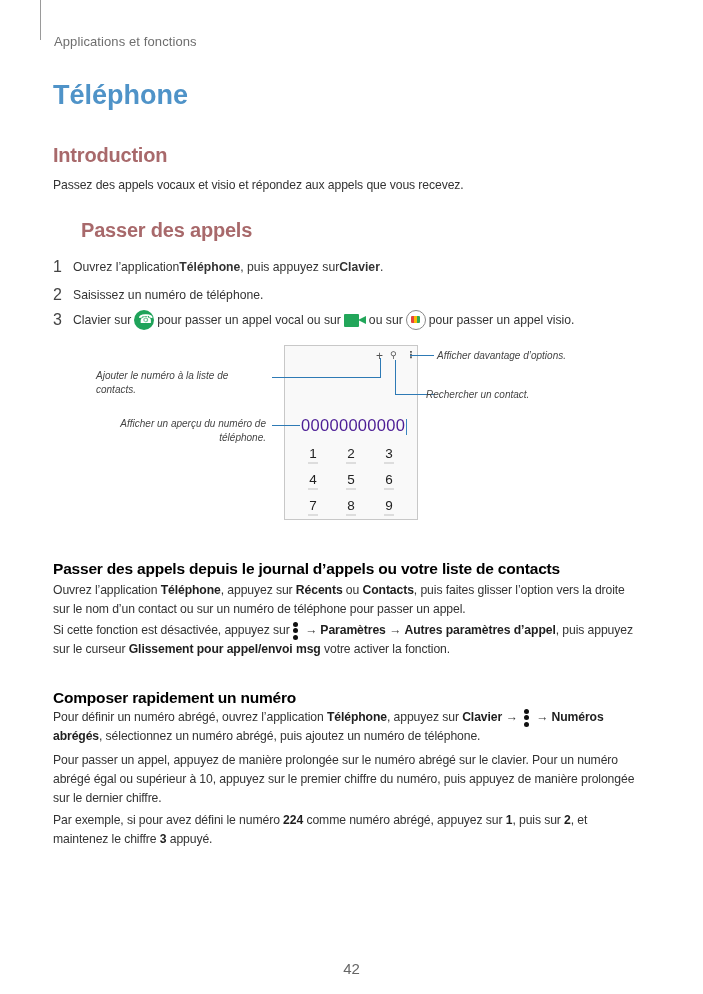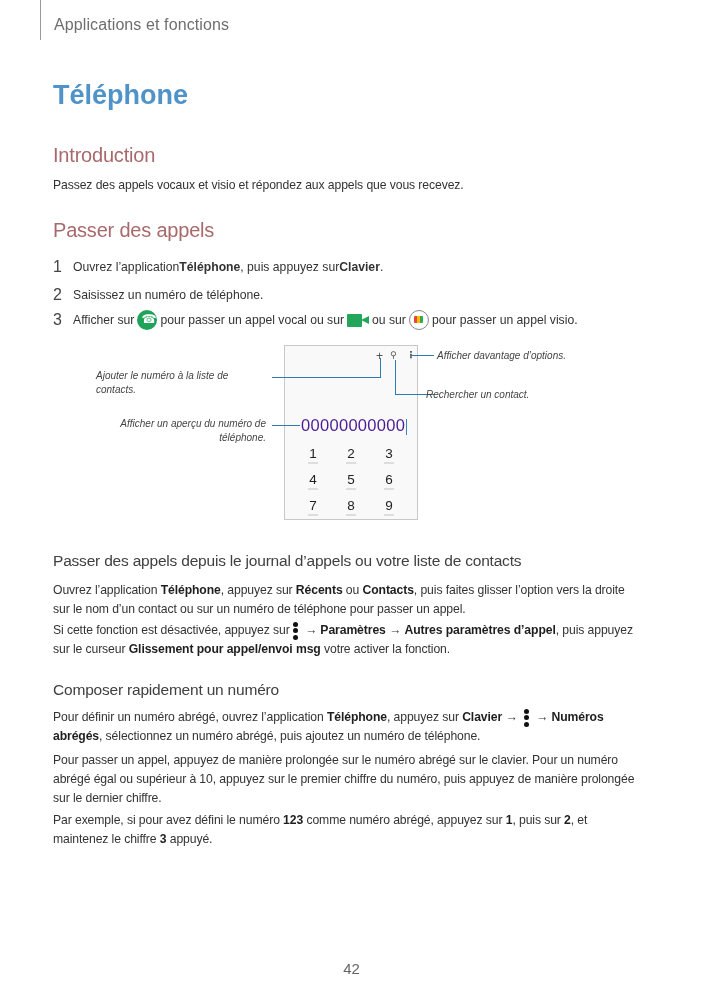--- a/index.html
+++ b/index.html
@@ -1,22 +1,22 @@
 <!DOCTYPE html>
 <html><head>
 <meta charset="utf-8">
 <style>
   html, body { margin: 0; padding: 0; background: #ffffff; }
   body { width: 703px; height: 994px; position: relative; overflow: hidden;
          font-family: "Liberation Sans", "DejaVu Sans", sans-serif; color: #2a2a2a; }
   .vline { position: absolute; left: 40px; top: 0; width: 1px; height: 40px; background: #9a9a9a; }
-  .header-crumb { position: absolute; left: 54px; top: 16px; font-size: 16px; color: #6e6e6e; letter-spacing: 0.1px; }
+  .header-crumb { position: absolute; left: 54px; top: 34px; font-size: 13px; color: #6e6e6e; letter-spacing: 0.1px; }
   .page-title { position: absolute; left: 53px; top: 80px; font-size: 27px; font-weight: bold; color: #4f93c8; }
-  .h2 { position: absolute; left: 53px; font-size: 20px; color: #a8696b; font-weight: normal; letter-spacing: -0.2px; }
-  .h3 { position: absolute; left: 53px; font-size: 15.5px; font-weight: normal; color: #404040; letter-spacing: -0.2px; }
+  .h2 { position: absolute; left: 53px; font-size: 20px; color: #a8696b; font-weight: bold; letter-spacing: -0.2px; }
+  .h3 { position: absolute; left: 53px; font-size: 15.5px; font-weight: bold; color: #000000; letter-spacing: -0.2px; margin-top: 8px; }
   .p { position: absolute; left: 53px; width: 590px; font-size: 12.2px; line-height: 19px; color: #333; letter-spacing: -0.1px; }
   .p b { color: #1e1e1e; }
   .step { position: absolute; left: 53px; font-size: 12.2px; color: #333; display: flex; align-items: center; }
   .step .num { width: 20px; font-size: 16px; color: #444; }
   .ico { display: inline-block; vertical-align: middle; margin: 0 3px; }
   .phone-icon { width: 20px; height: 20px; border-radius: 50%; background: #1fa35a; position: relative; }
   .phone-icon::after { content: "\260E"; color: #fff; font-size: 12px; position: absolute; left: 4px; top: 2px; }
   .video-icon { width: 22px; height: 13px; position: relative; }
   .video-icon .body { position: absolute; left: 0; top: 0; width: 15px; height: 13px; background: #22a65a; border-radius: 1px; }
   .video-icon .lens { position: absolute; left: 14px; top: 2px; width: 0; height: 0; border-top: 4.5px solid transparent; border-bottom: 4.5px solid transparent; border-right: 8px solid #22a65a; }
@@ -40,37 +40,37 @@
 <body>
 
 <div class="vline"></div>
 <div class="header-crumb">Applications et fonctions</div>
 
 <div class="page-title">Téléphone</div>
 
 <div class="h2" style="top:144px;">Introduction</div>
 <div class="p" style="top:176px;">Passez des appels vocaux et visio et répondez aux appels que vous recevez.</div>
 
-<div class="h2" style="top:219px;">Passer des appels</div>
+<div class="h2" style="top:219px;margin-left:28px;">Passer des appels</div>
 
 <div class="step" style="top:258px;">
   <span class="num">1</span>
   <span>Ouvrez l’application </span>
     <b>Téléphone</b>
     <span>, puis appuyez sur </span>
     <b>Clavier</b>
     <span>.</span>
 </div>
 <div class="step" style="top:286px;">
   <span class="num">2</span>
   <span>Saisissez un numéro de téléphone.</span>
 </div>
 <div class="step" style="top:310px;">
   <span class="num">3</span>
-  <span>Afficher sur</span>
+  <span>Clavier sur</span>
   <span class="ico phone-icon"></span>
   <span> pour passer un appel vocal ou sur </span>
   <span class="ico video-icon">
       <span class="body"></span>
       <span class="lens"></span>
     </span>
   <span> ou sur</span>
   <span class="ico meet-icon">
       <span class="q"></span>
     </span>
@@ -112,16 +112,16 @@
 <div class="p" style="top:621px;">
   <span>Si cette fonction est désactivée, appuyez sur</span><span class="ico dots-icon"><span style="top:0"></span><span style="top:6.5px"></span><span style="top:13px"></span></span><span> → </span><b>Paramètres</b><span> → </span><b>Autres paramètres d’appel</b><span>, puis appuyez sur le curseur </span><b>Glissement pour appel/envoi msg</b><span> votre activer la fonction.</span>
 </div>
 
 <div class="h3" style="top:681px;">Composer rapidement un numéro</div>
 <div class="p" style="top:708px;">
   <span>Pour définir un numéro abrégé, ouvrez l’application </span><b>Téléphone</b><span>, appuyez sur </span><b>Clavier</b><span> → </span><span class="ico dots-icon"><span style="top:0"></span><span style="top:6.5px"></span><span style="top:13px"></span></span><span> → </span><b>Numéros abrégés</b><span>, sélectionnez un numéro abrégé, puis ajoutez un numéro de téléphone.</span>
 </div>
 <div class="p" style="top:751px;">Pour passer un appel, appuyez de manière prolongée sur le numéro abrégé sur le clavier. Pour un numéro abrégé égal ou supérieur à 10, appuyez sur le premier chiffre du numéro, puis appuyez de manière prolongée sur le dernier chiffre.</div>
 <div class="p" style="top:811px;">
-  <span>Par exemple, si pour avez défini le numéro </span><b>123</b><span> comme numéro abrégé, appuyez sur </span><b>1</b><span>, puis sur </span><b>2</b><span>, et maintenez le chiffre </span><b>3</b><span> appuyé.</span>
+  <span>Par exemple, si pour avez défini le numéro </span><b>224</b><span> comme numéro abrégé, appuyez sur </span><b>1</b><span>, puis sur </span><b>2</b><span>, et maintenez le chiffre </span><b>3</b><span> appuyé.</span>
 </div>
 
 <div class="page-num">42</div>
 
 </body></html>

